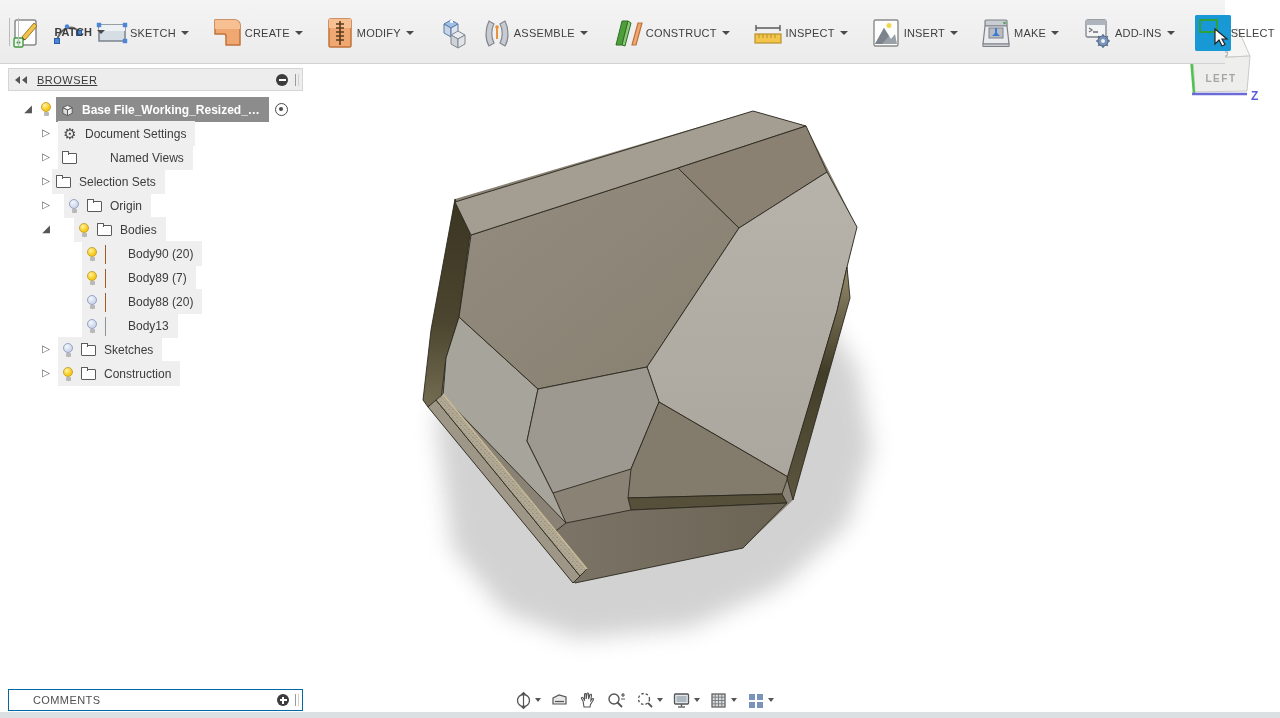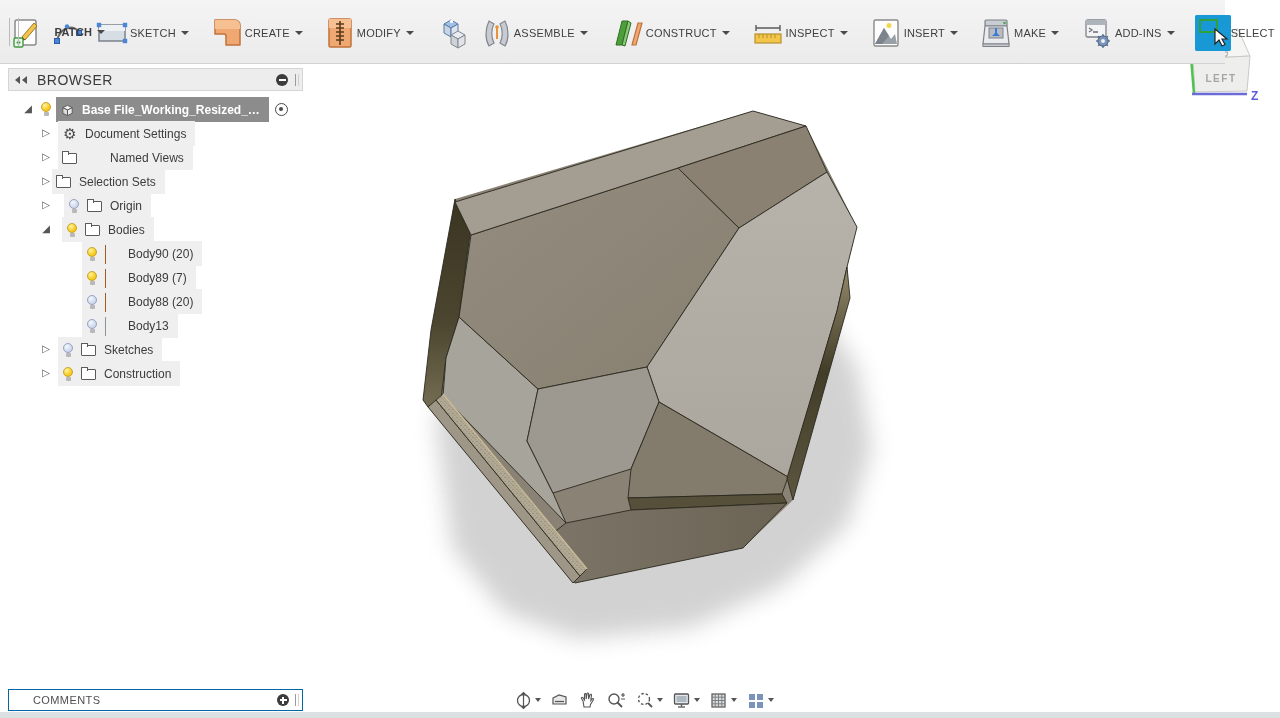--- a/index.html
+++ b/index.html
@@ -27,21 +27,21 @@
   .tbi{display:block;}
   .sel-active{background:#1899d5;border-radius:2px;}
 
   
   #browser{position:absolute;left:8px;top:68px;width:295px;}
   #browser-header{height:21px;background:#ededed;border:1px solid #d5d5d5;
     display:flex;align-items:center;padding:0 6px;}
   .collapse-arrows{display:flex;margin-right:8px;}
   .collapse-arrows i{width:0;height:0;border-top:4px solid transparent;
     border-bottom:4px solid transparent;border-right:5px solid #555;margin-right:2px;}
-  #browser-title{font-size:14px;color:#3a3a3a;letter-spacing:.5px;flex:1;}
+  #browser-title{font-size:11px;color:#3a3a3a;letter-spacing:.5px;flex:1;text-decoration:underline;}
   .circle-btn{width:12px;height:12px;border-radius:50%;background:#3c3c3c;position:relative;margin-right:7px;}
   .circle-btn::after{content:"";position:absolute;left:2.5px;top:5px;width:7px;height:2px;background:#fff;}
   .circle-btn.plus::before{content:"";position:absolute;left:5px;top:2.5px;width:2px;height:7px;background:#fff;}
   .drag-handle{width:1px;height:12px;background:#9a9a9a;box-shadow:3px 0 0 #cfcfcf;}
 
   .trow{position:relative;height:24px;display:flex;align-items:center;}
   .tri{width:12px;text-align:center;font-family:"DejaVu Sans",sans-serif;
     font-size:10px;color:#555;line-height:12px;flex:0 0 12px;}
   .grp{display:flex;align-items:center;background:#efefef;padding:4px 9px 2px 4px;gap:7px;height:19px;}
   .grp.sel{background:#8c8c8c;}
@@ -421,21 +421,21 @@
       <span class="tri ind1">▷</span>
       <span class="grp" style="margin-left:12px;">
         <span class="bulb off"></span>
         <span class="ticon folder"></span>
         <span class="tlabel">Origin</span>
       </span>
     </div>
 
     <div class="trow">
       <span class="tri ind1">◢</span>
-      <span class="grp" style="margin-left:10px;justify-content:center;">
+      <span class="grp" style="margin-left:22px;justify-content:center;">
         <span class="bulb on"></span>
         <span class="ticon folder"></span>
         <span class="tlabel">Bodies</span>
       </span>
     </div>
 
     <div class="trow">
       <span class="grp ind2">
         <span class="bulb on"></span>
         <span class="ticon"><span class="body-ic orange"></span></span>

